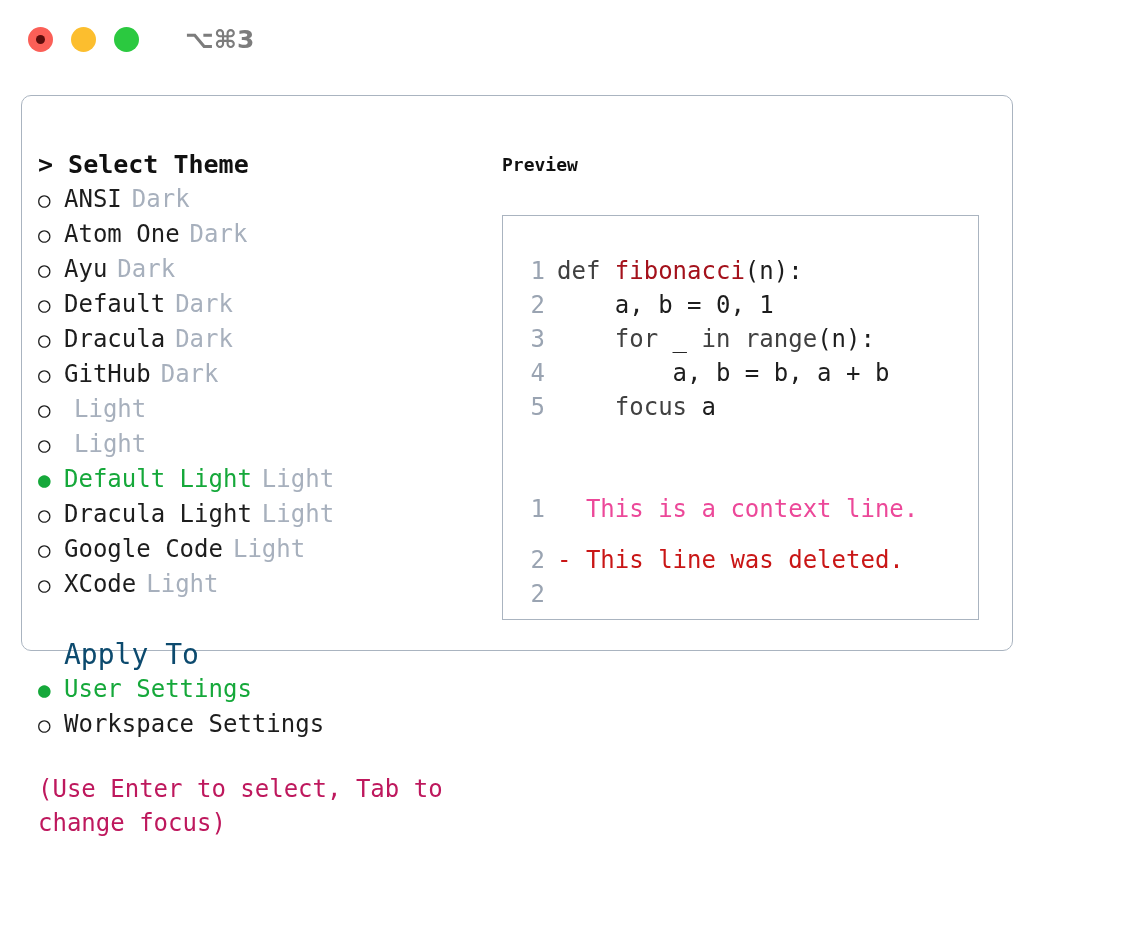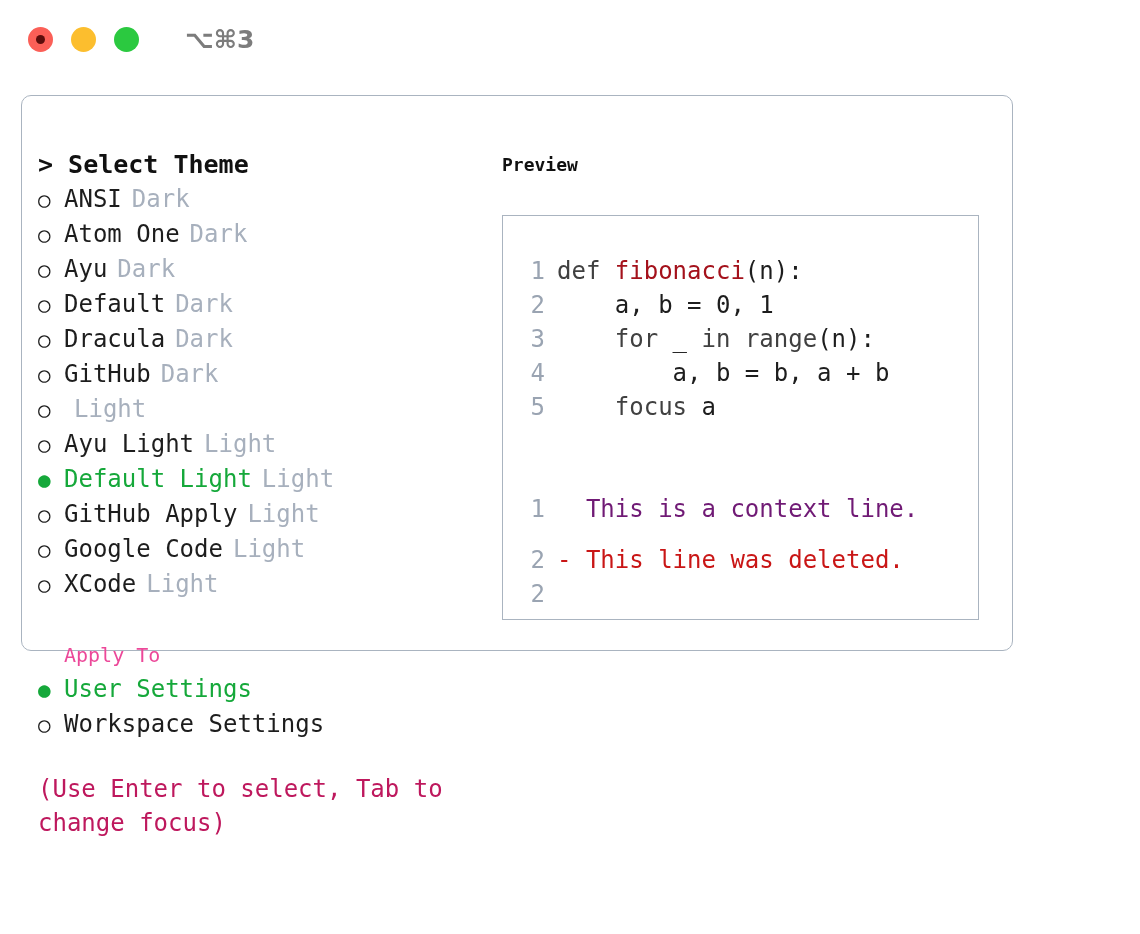--- a/index.html
+++ b/index.html
@@ -115,22 +115,22 @@
   .bullet.off { color: #1d1d1d; }
   .bullet.on  { color: #15a83a; }
   .opt-label { color: #1d1d1d; }
   .opt-label.selected { color: #15a83a; text-align: right; }
   .opt-tag {
     color: #a7b0bd;
     margin-left: 10px;
   }
 
   .applyto-title {
-    font-size: 20px;
-    color: #ec4899;
+    font-size: 28px;
+    color: #0c4a6e;
     line-height: 34px;
     padding-left: 26px;
     white-space: pre;
   }
   .spacer-lg { height: 36px; }
   .spacer-md { height: 30px; }
 
   .hint {
     color: #be185d;
     font-size: 24px;
@@ -178,21 +178,21 @@
     box-sizing: border-box;
   }
   .code-text { color: #1d1d1d; }
 
   .kw   { color: #404040; }
   .fn   { color: #a4111b; }
   .plain{ color: #1d1d1d; }
 
   .blank-line { height: 34px; }
 
-  .diff-ctx { color: #701a75; text-align: center; }
+  .diff-ctx { color: #ec4899; text-align: center; }
   .diff-del { color: #c91616; margin-top: 17px; }
   .diff-add { color: #12c312; }
 </style>
 </head>
 <body>
 
 <div class="window">
 
   <div class="titlebar">
     <div class="lights">
@@ -211,23 +211,23 @@
       <div class="left-col">
         <div class="section-title">&gt; Select Theme</div>
         <div id="theme-options">
             <div class="option-row"><span class="bullet off">○</span><span class="opt-label">ANSI</span><span class="opt-tag">Dark</span></div>
             <div class="option-row"><span class="bullet off">○</span><span class="opt-label">Atom One</span><span class="opt-tag">Dark</span></div>
             <div class="option-row"><span class="bullet off">○</span><span class="opt-label">Ayu</span><span class="opt-tag">Dark</span></div>
             <div class="option-row"><span class="bullet off">○</span><span class="opt-label">Default</span><span class="opt-tag">Dark</span></div>
             <div class="option-row"><span class="bullet off">○</span><span class="opt-label">Dracula</span><span class="opt-tag">Dark</span></div>
             <div class="option-row"><span class="bullet off">○</span><span class="opt-label">GitHub</span><span class="opt-tag">Dark</span></div>
             <div class="option-row"><span class="bullet off">○</span><span class="opt-tag">Light</span></div>
-            <div class="option-row"><span class="bullet off">○</span><span class="opt-label">Ayu Light</span><span class="opt-tag">Light</span></div>
+            <div class="option-row"><span class="bullet off">○</span><span class="opt-tag">Light</span></div>
             <div class="option-row"><span class="bullet on">●</span><span class="opt-label selected">Default Light</span><span class="opt-tag">Light</span></div>
-            <div class="option-row"><span class="bullet off">○</span><span class="opt-label">GitHub Apply</span><span class="opt-tag">Light</span></div>
+            <div class="option-row"><span class="bullet off">○</span><span class="opt-label">Dracula Light</span><span class="opt-tag">Light</span></div>
             <div class="option-row"><span class="bullet off">○</span><span class="opt-label">Google Code</span><span class="opt-tag">Light</span></div>
             <div class="option-row"><span class="bullet off">○</span><span class="opt-label">XCode</span><span class="opt-tag">Light</span></div>
           </div>
 
         <div class="spacer-lg"></div>
 
         <div class="applyto-title">Apply To</div>
         <div id="apply-options">
             <div class="option-row"><span class="bullet on">●</span><span class="opt-label selected">User Settings</span></div>
             <div class="option-row"><span class="bullet off">○</span><span class="opt-label">Workspace Settings</span></div>

